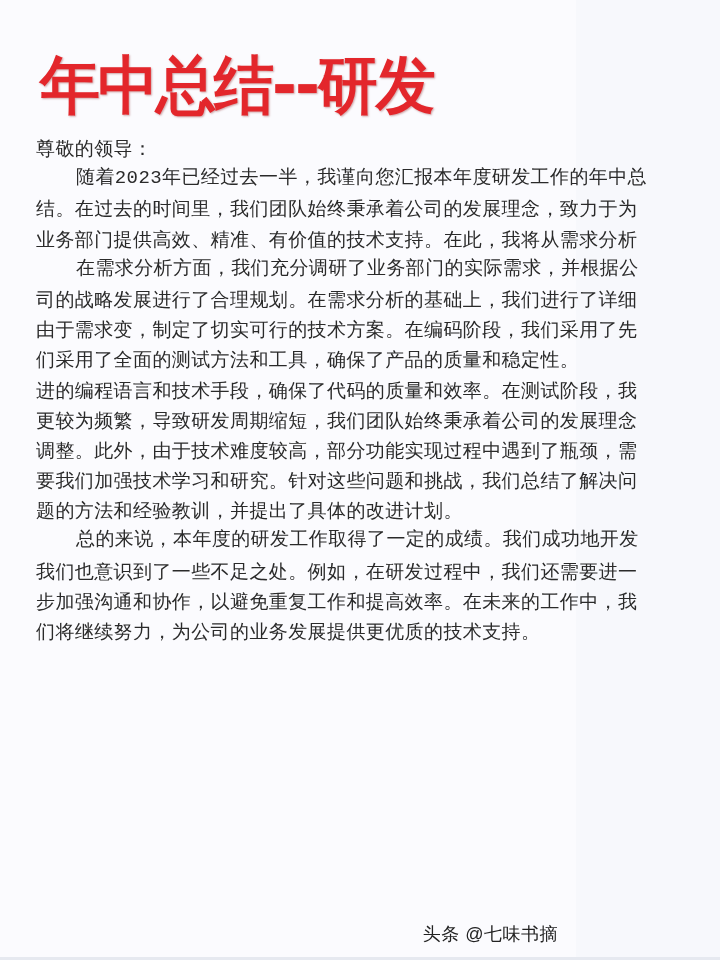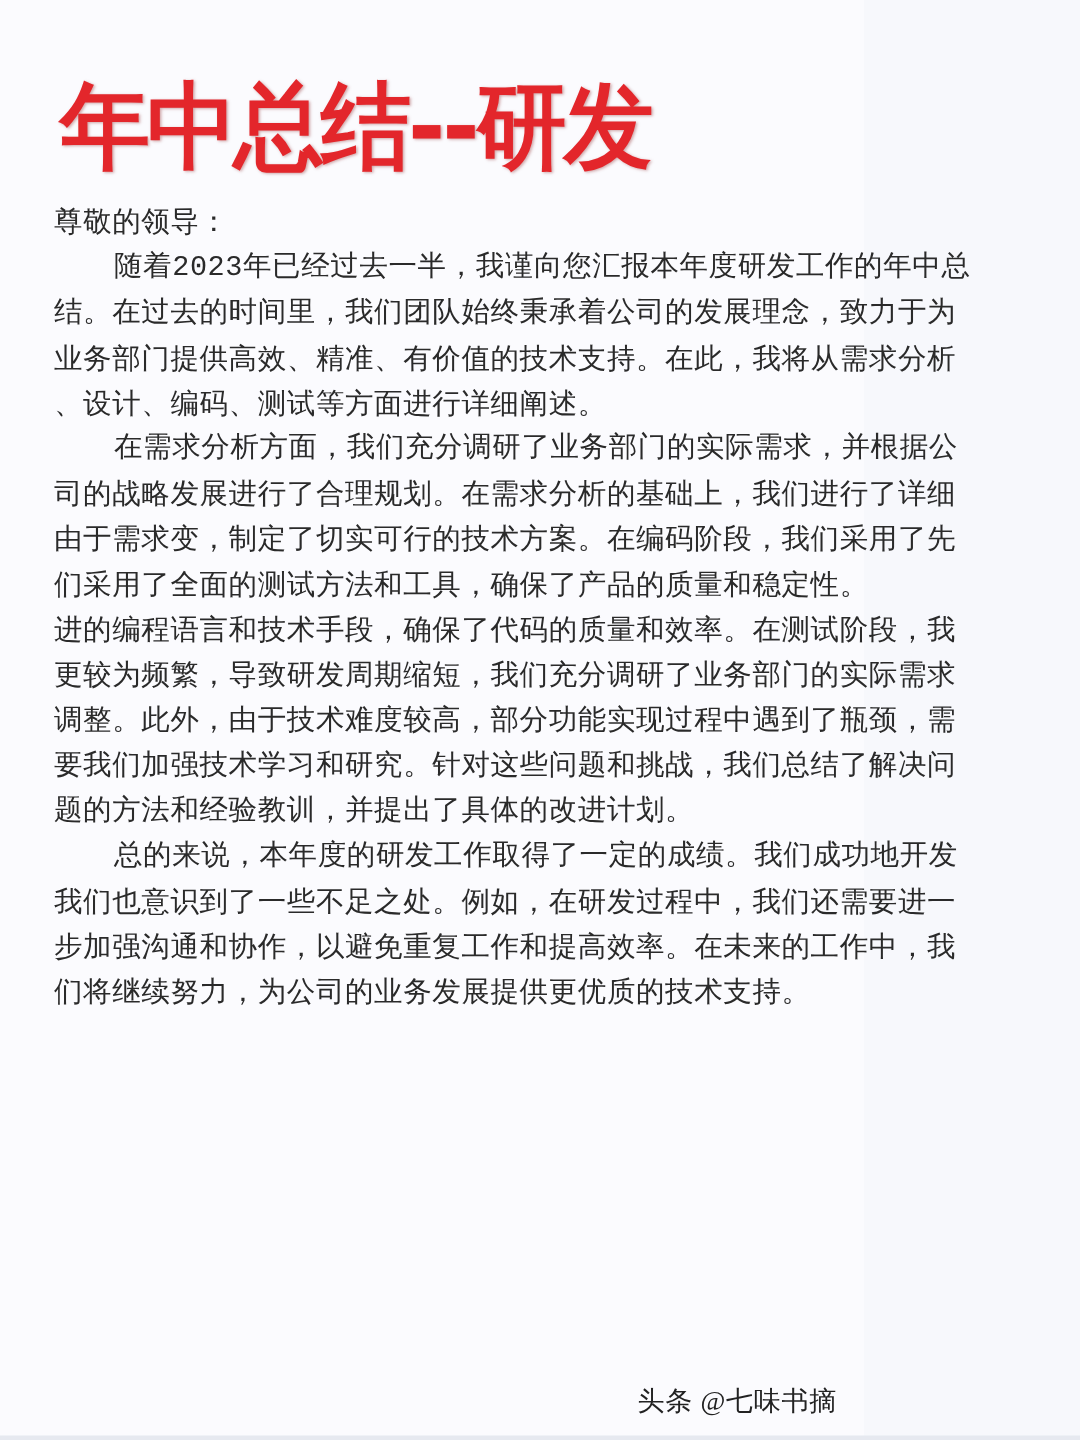--- a/index.html
+++ b/index.html
@@ -48,21 +48,21 @@
       line-height: 30.2px;
       white-space: nowrap;
       letter-spacing: 0.4px;
     }
     .greeting { margin-bottom: 0; }
     .indent { padding-left: 40px; font-family: Liberation Mono, monospace; }
     .watermark {
       position: absolute;
       right: 18px;
       top: 922px;
-      font-family: Liberation Serif, serif;
+      font-family: Liberation Sans, sans-serif;
       font-size: 18px;
       color: #222;
       letter-spacing: 0.5px;
       white-space: nowrap;
       text-align: center;
     }
     .bottom-edge {
       position: absolute;
       left: 0; bottom: 0;
       width: 720px; height: 3px;
@@ -76,33 +76,32 @@
 
   <div class="title">年中总结--研发</div>
 
   <div class="body">
     <div class="line greeting">尊敬的领导：</div>
 
     <div>
       <div class="line indent">随着2023年已经过去一半，我谨向您汇报本年度研发工作的年中总</div>
       <div class="line">结。在过去的时间里，我们团队始终秉承着公司的发展理念，致力于为</div>
       <div class="line">业务部门提供高效、精准、有价值的技术支持。在此，我将从需求分析</div>
-      <div class="line">、设计、编码、测试等方面进行详细阐述。</div>
     </div>
 
     <div>
       <div class="line indent">在需求分析方面，我们充分调研了业务部门的实际需求，并根据公</div>
       <div class="line">司的战略发展进行了合理规划。在需求分析的基础上，我们进行了详细</div>
       <div class="line">由于需求变，制定了切实可行的技术方案。在编码阶段，我们采用了先</div>
       <div class="line">们采用了全面的测试方法和工具，确保了产品的质量和稳定性。</div>
       <div class="line">进的编程语言和技术手段，确保了代码的质量和效率。在测试阶段，我</div>
     </div>
 
     <div>
-      <div class="line">更较为频繁，导致研发周期缩短，我们充分调研了业务部门的实际需求</div>
+      <div class="line">更较为频繁，导致研发周期缩短，我们团队始终秉承着公司的发展理念</div>
       <div class="line">调整。此外，由于技术难度较高，部分功能实现过程中遇到了瓶颈，需</div>
       <div class="line">要我们加强技术学习和研究。针对这些问题和挑战，我们总结了解决问</div>
       <div class="line">题的方法和经验教训，并提出了具体的改进计划。</div>
     </div>
 
     <div>
       <div class="line indent">总的来说，本年度的研发工作取得了一定的成绩。我们成功地开发</div>
       <div class="line">我们也意识到了一些不足之处。例如，在研发过程中，我们还需要进一</div>
       <div class="line">步加强沟通和协作，以避免重复工作和提高效率。在未来的工作中，我</div>
       <div class="line">们将继续努力，为公司的业务发展提供更优质的技术支持。</div>

